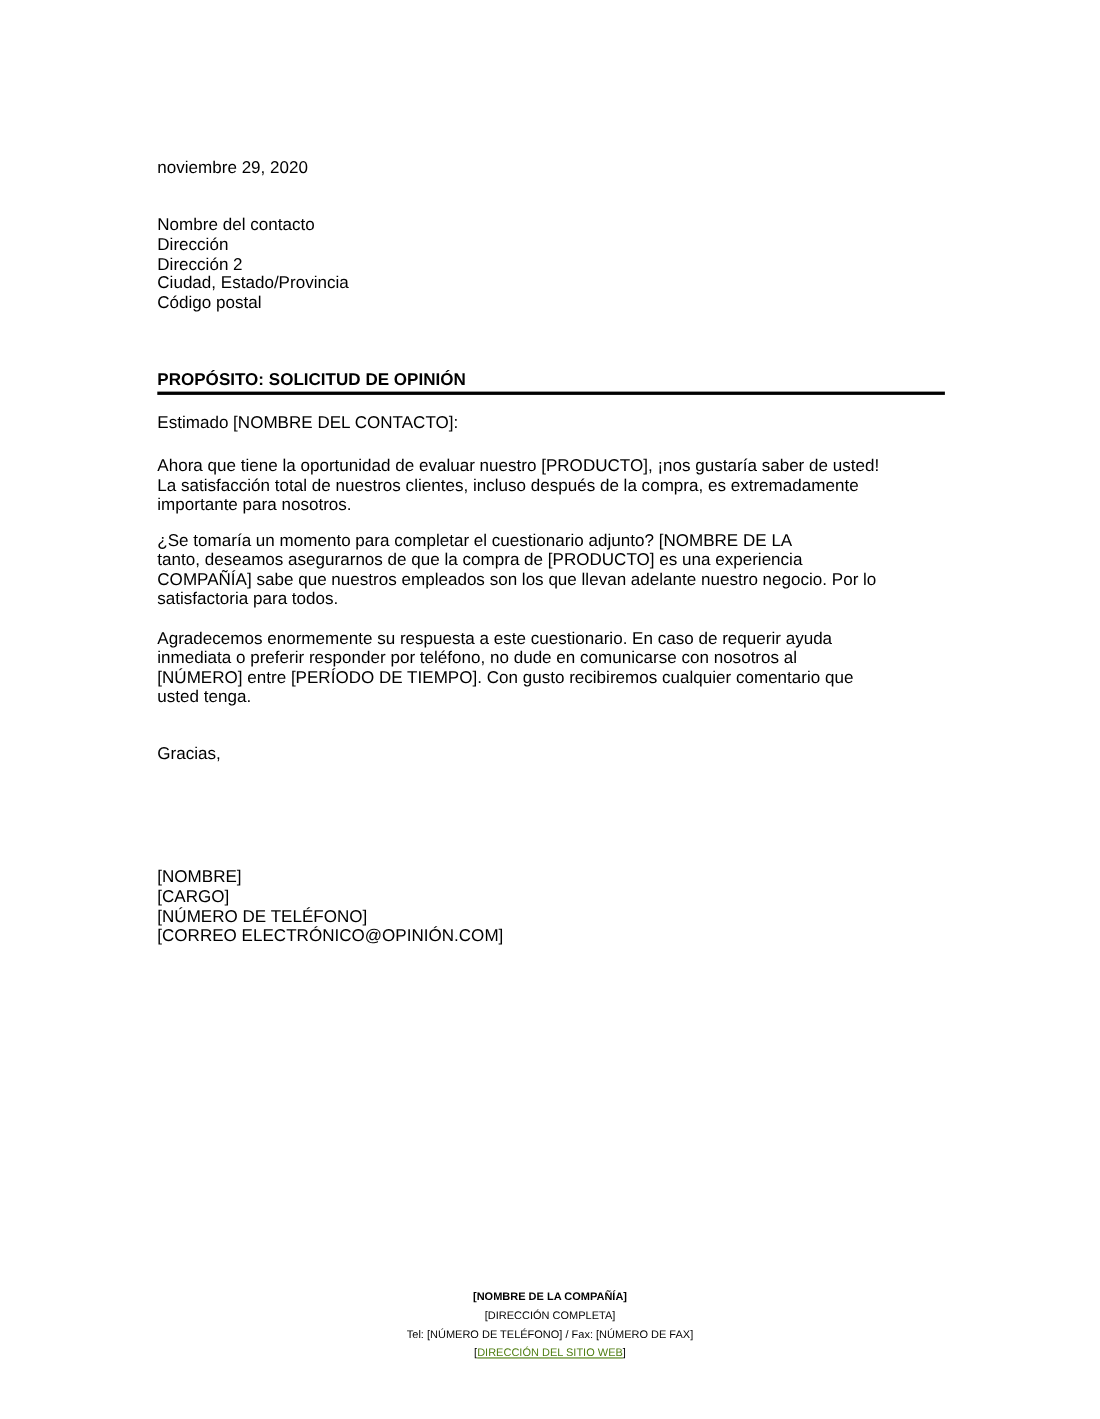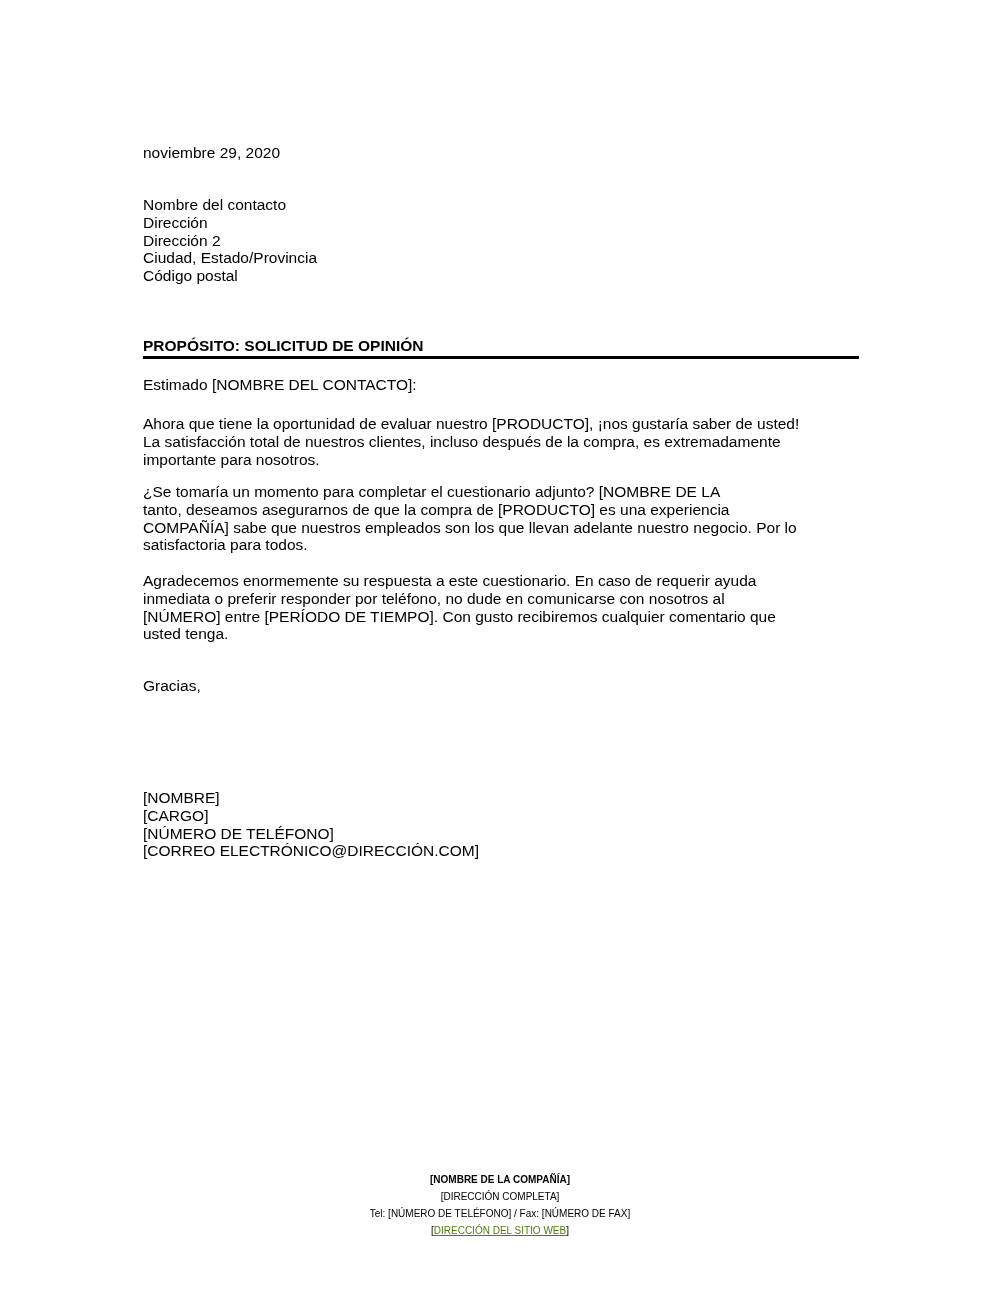--- a/index.html
+++ b/index.html
@@ -76,21 +76,21 @@
   </div>
 
   <div class="block" id="closing">
     <span class="line">Gracias,</span>
   </div>
 
   <div class="block" id="signature">
     <span class="line">[NOMBRE]</span>
     <span class="line">[CARGO]</span>
     <span class="line">[NÚMERO DE TELÉFONO]</span>
-    <span class="line">[CORREO ELECTRÓNICO@DIRECCIÓN.COM]</span>
+    <span class="line">[CORREO ELECTRÓNICO@OPINIÓN.COM]</span>
   </div>
 
   <div id="footer">
     <div class="company">[NOMBRE DE LA COMPAÑÍA]</div>
     <div>[DIRECCIÓN COMPLETA]</div>
     <div>Tel: [NÚMERO DE TELÉFONO] / Fax: [NÚMERO DE FAX]</div>
     <div>
       <span>[</span><a href="#">DIRECCIÓN DEL SITIO WEB</a><span>]</span>
     </div>
   </div>

